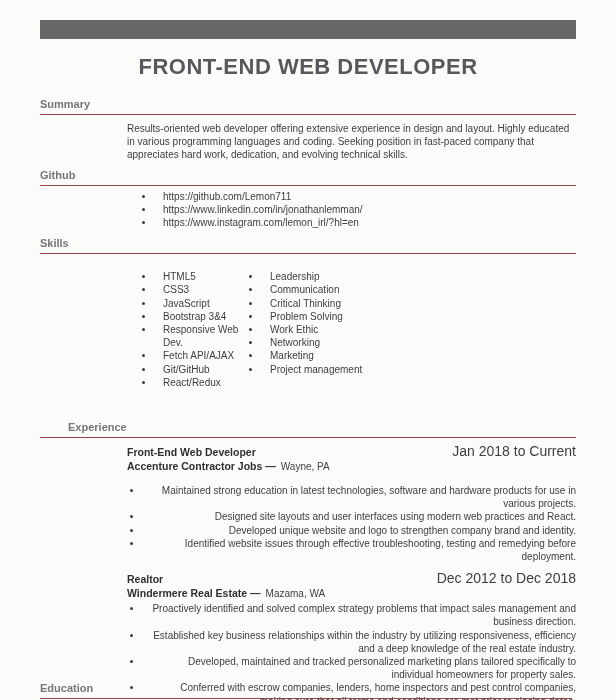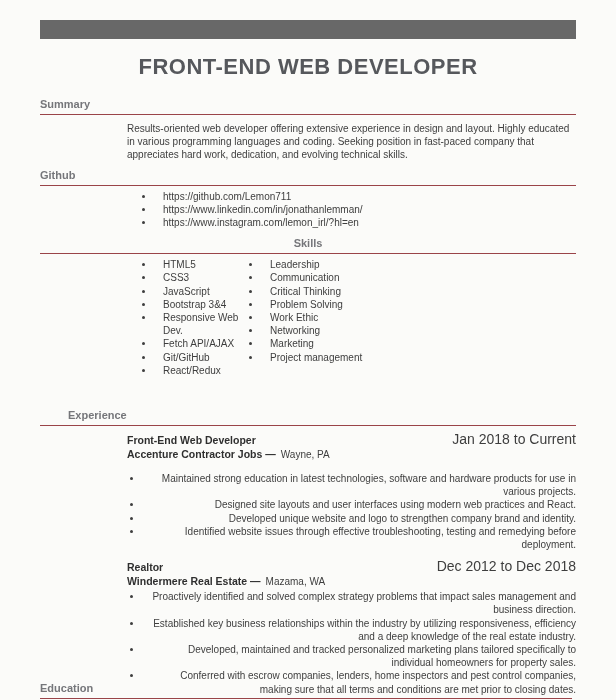--- a/index.html
+++ b/index.html
@@ -33,42 +33,42 @@
     margin: 0 40px;
     font-size: 11px;
     line-height: 15px;
     font-weight: bold;
     color: #75767a;
     padding-bottom: 2px;
     border-bottom: 1px solid #9a4449;
   }
   .mt-summary    { margin-top: 18px; }
   .mt-github     { margin-top: 6px; }
-  .mt-skills     { margin-top: 7px; text-align: center; }
+  .mt-skills     { margin-top: 7px; }
   .mt-experience { margin-top: 31px; padding-left: 28px; }
 
   .body-text {
     font-size: 10px;
     line-height: 13.2px;
   }
 
   .summary-text {
     margin: 7px 40px 0 127px;
   }
 
   ul.plain-list {
     margin: 4px 0 0 141px;
     padding: 0 36px 0 14px;
     list-style: disc outside;
   }
   ul.plain-list li { padding-left: 8px; line-height: 13.2px; }
 
   .skills-columns {
     display: flex;
-    margin: 4px 0 0 141px;
+    margin: 16px 0 0 141px;
   }
   .skills-columns ul {
     margin: 0; padding: 0 0 0 14px;
     list-style: disc outside;
   }
   .skills-columns ul li { padding-left: 8px; line-height: 13.2px; }
   .skills-col-1 { width: 107px; box-sizing: border-box; }
 
   .job { margin: 0 40px 0 127px; }
   .job-1 { margin-top: 5px; }

